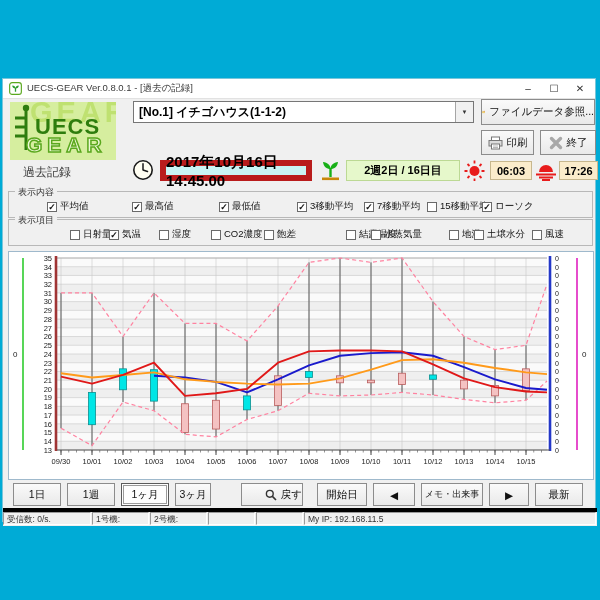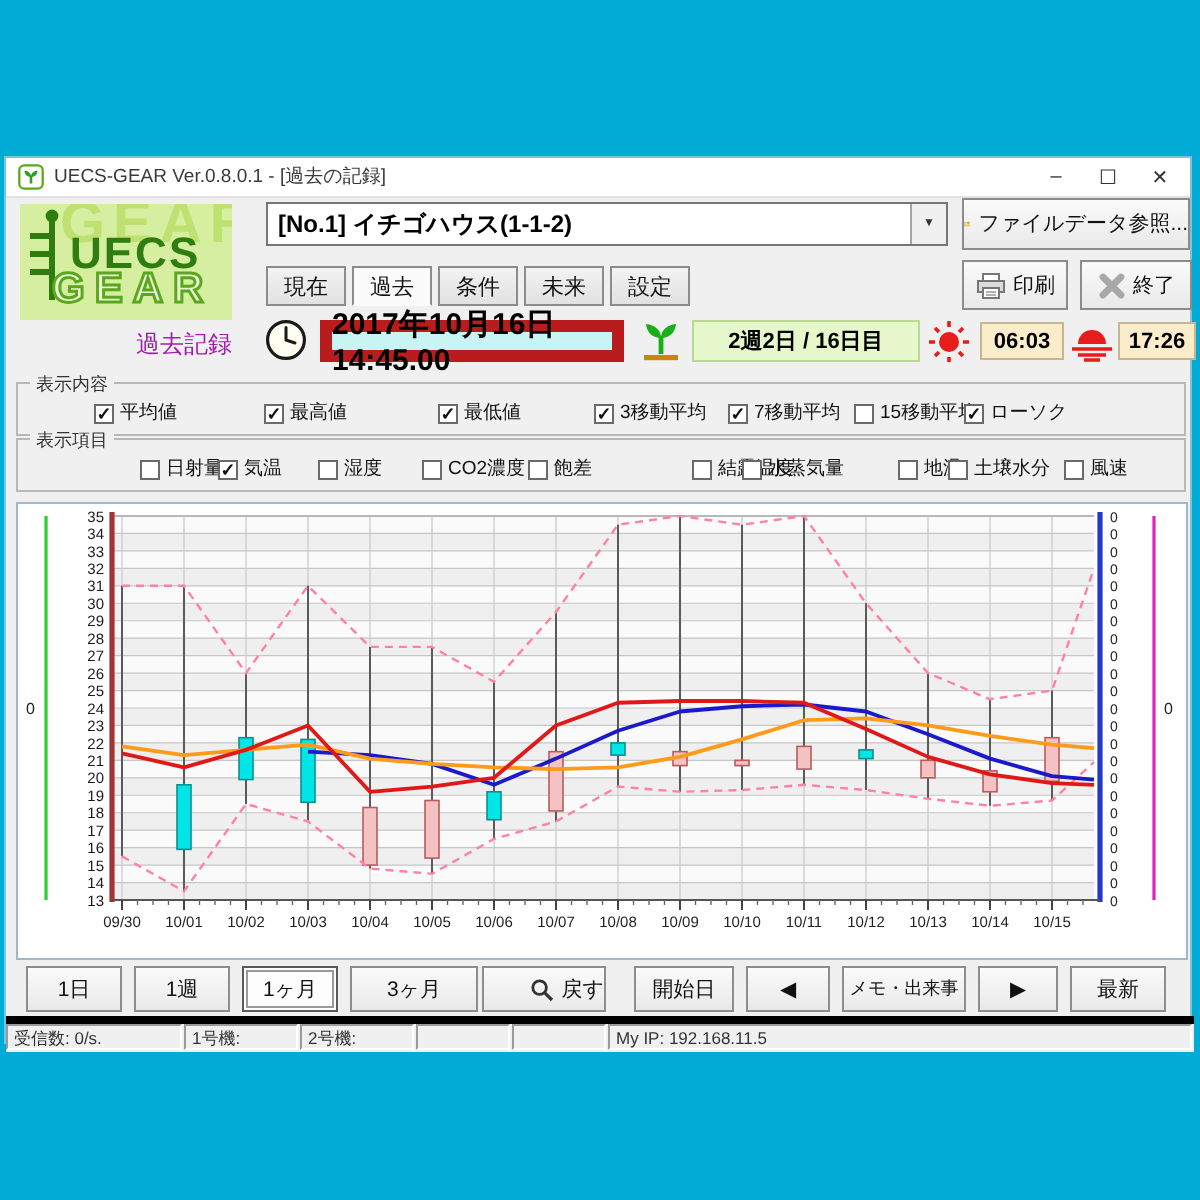--- a/index.html
+++ b/index.html
@@ -13,21 +13,21 @@
   #winctrl{position:absolute;right:2px;top:0;height:19px;display:flex;}
   #winctrl span{width:26px;height:19px;display:flex;align-items:center;justify-content:center;font-size:10px;color:#333;}
   
   .btn{position:absolute;background:linear-gradient(#fafafa,#e9e9e9);border:1px solid #8c8c8c;box-sizing:border-box;display:flex;align-items:center;justify-content:center;font-size:10.5px;color:#111;gap:4px;white-space:nowrap;}
   .btn.active{background:#fdfdfd;border:1px solid #5a5a5a;box-shadow:inset 0 0 0 1px #fdfdfd, inset 0 0 0 2px #9a9a9a;}
   
   #logo{position:absolute;left:7px;top:23px;width:106px;height:58px;background:#d6ee9f;overflow:hidden;}
   #logo .ghost{position:absolute;left:20px;top:-6px;font-size:29px;font-weight:bold;letter-spacing:4px;color:#bfe171;}
   #logo .main{position:absolute;left:25px;top:12px;font-size:22px;font-weight:bold;color:#2e7d0e;letter-spacing:1px;}
   #logo .sub{position:absolute;left:16px;top:31px;font-size:21px;font-weight:bold;letter-spacing:5px;color:#eef8d8;-webkit-text-stroke:1.5px #5aa81e;}
-  #modelabel{position:absolute;left:7px;top:85px;width:106px;text-align:right;font-size:12px;color:#a21caf;}
+  #modelabel{position:absolute;left:20px;top:85px;width:106px;text-align:left;font-size:12px;color:#404040;}
   
   #combo{position:absolute;left:130px;top:22px;width:341px;height:22px;background:#fff;border:1px solid #767676;box-sizing:border-box;display:flex;align-items:stretch;}
   #combo .val{flex:1;font-size:12px;font-weight:bold;color:#000;display:flex;align-items:center;padding-left:5px;white-space:nowrap;overflow:hidden;}
   #combo .arrow{width:17px;border-left:1px solid #a5a5a5;background:#f0f0f0;display:flex;align-items:center;justify-content:center;font-size:6px;color:#333;}
   
   .infobox{position:absolute;box-sizing:border-box;display:flex;align-items:center;justify-content:center;font-weight:bold;}
   #datebox{left:157px;top:81px;width:152px;height:21px;background:#c9f4f4;border:6px solid #b91c1c;font-size:15px;}
   #growthbox{left:343px;top:81px;width:114px;height:21px;background:#e6f8cb;border:1px solid #bcd994;font-size:11px;}
   #sunrisebox{left:487px;top:82px;width:42px;height:19px;background:#fbeccb;border:1px solid #c7b78e;font-size:11px;}
   #sunsetbox{left:556px;top:82px;width:39px;height:19px;background:#fbeccb;border:1px solid #c7b78e;font-size:11px;}
@@ -101,27 +101,20 @@
       </svg>
       <span>印刷</span>
     </div>
     <div class="btn" style="left:537px;top:51px;width:56px;height:25px;">
       <svg width="14" height="14" viewBox="0 0 14 14">
         <path d="M2.5 2.5 L11.5 11.5 M11.5 2.5 L2.5 11.5" stroke="#a8a8a8" stroke-width="3.4" stroke-linecap="round"></path>
       </svg>
       <span>終了</span>
     </div>
 
-    <div id="tabs">
-        <div class="tab">現在</div>
-        <div class="tab active">過去</div>
-        <div class="tab">条件</div>
-        <div class="tab">未来</div>
-        <div class="tab">設定</div>
-      </div>
 
     <svg class="icoabs" style="left:129px;top:80px" width="22" height="22" viewBox="0 0 22 22">
       <circle cx="11" cy="11" r="9.2" fill="#fffef2" stroke="#1a1a1a" stroke-width="1.6"></circle>
       <path d="M11 11 L11 4.8 M11 11 L15.5 12.5" stroke="#1a1a1a" stroke-width="1.5" stroke-linecap="round"></path>
     </svg>
     <div class="infobox" id="datebox">2017年10月16日 14:45.00</div>
     <svg class="icoabs" style="left:315px;top:79px" width="25" height="24" viewBox="0 0 25 24">
       <path d="M12.5 19 V10" stroke="#18b018" stroke-width="2.4"></path>
       <path d="M12.5 11 C8.5 11 5.5 8.5 5 4 C9.5 4.5 12.5 7 12.5 11 Z" fill="#18b018"></path>
       <path d="M12.5 11 C16.5 11 19.5 8.5 20 4 C15.5 4.5 12.5 7 12.5 11 Z" fill="#18b018"></path>
@@ -481,21 +474,21 @@
 
   <div class="btn" style="left: 10px; top: 404px; width: 48px; height: 23px;">
         <span>1日</span>
       </div>
       <div class="btn" style="left: 64px; top: 404px; width: 48px; height: 23px;">
         <span>1週</span>
       </div>
       <div class="btn active" style="left: 118px; top: 404px; width: 48px; height: 23px;">
         <span>1ヶ月</span>
       </div>
-      <div class="btn" style="left: 172px; top: 404px; width: 64px; height: 23px;">
+      <div class="btn" style="left: 172px; top: 404px; width: 36px; height: 23px;">
         <span>3ヶ月</span>
       </div>
       <div class="btn" style="left: 238px; top: 404px; width: 62px; height: 23px; justify-content: flex-end;">
         <svg width="12" height="12" viewBox="0 0 12 12">
           <circle cx="4.8" cy="4.8" r="3.4" fill="none" stroke="#333" stroke-width="1.4"></circle>
           <path d="M7.4 7.4 L11 11" stroke="#333" stroke-width="1.6"></path>
         </svg>
         <span>戻す</span>
       </div>
       <div class="btn" style="left: 314px; top: 404px; width: 50px; height: 23px;">開始日</div>

